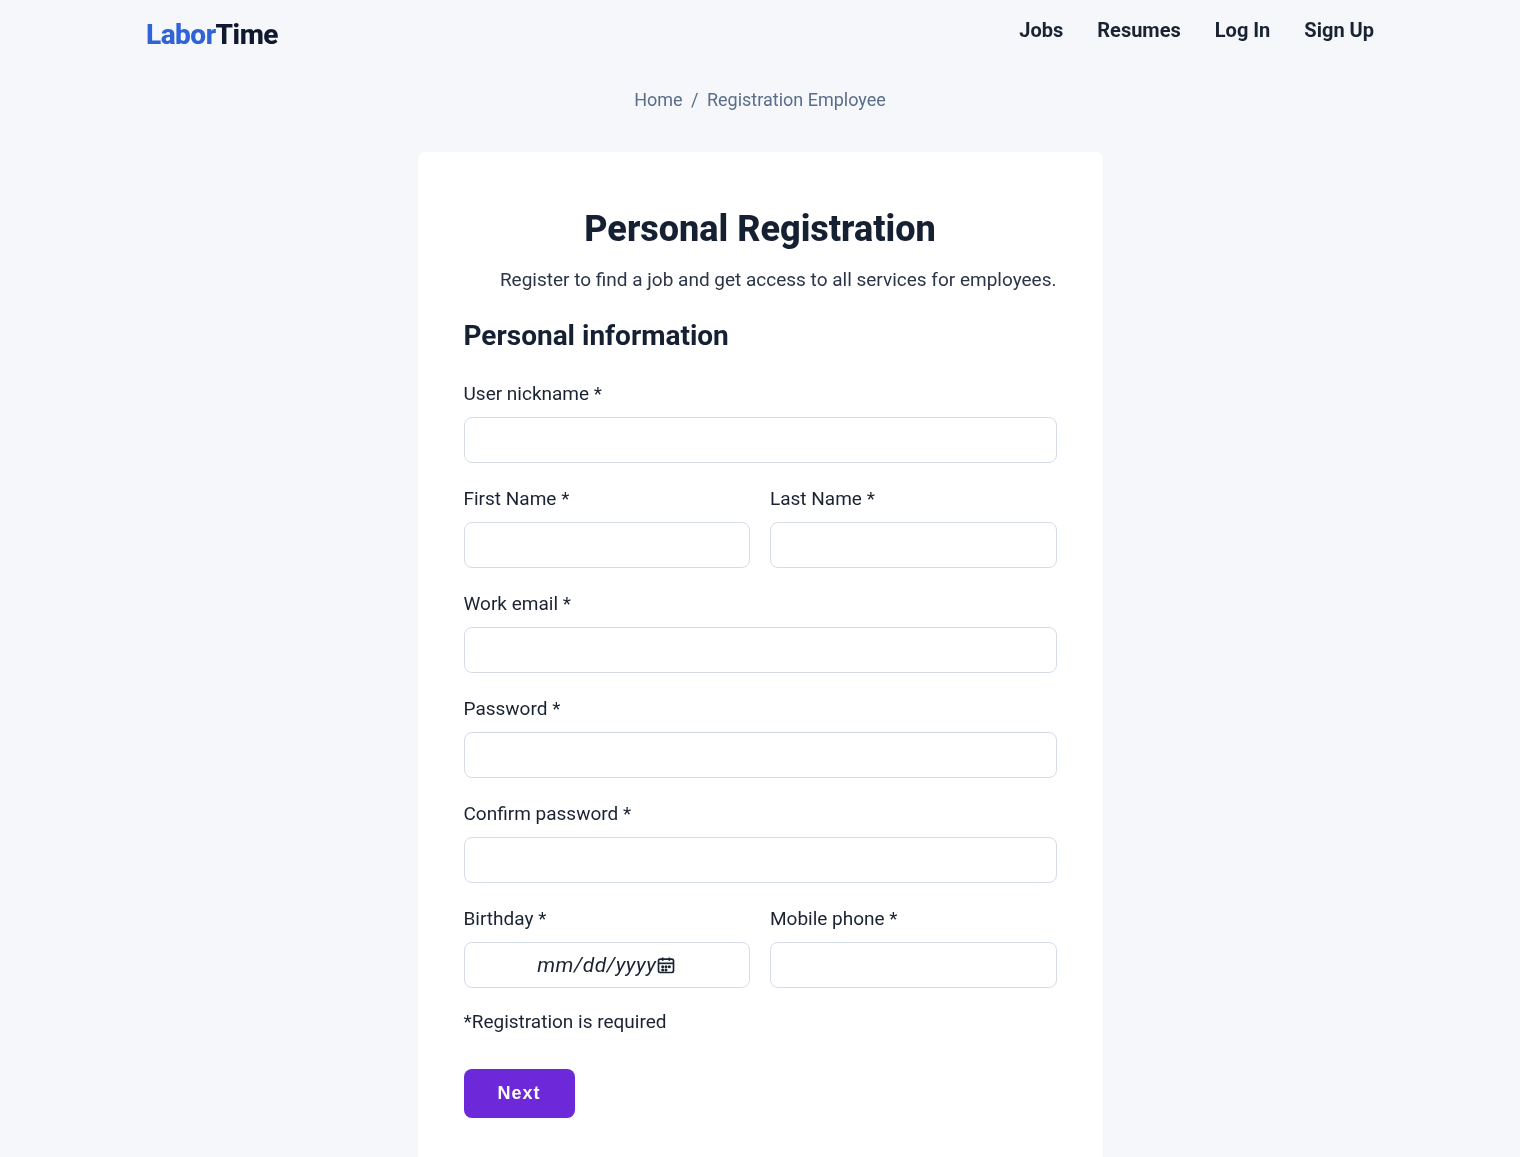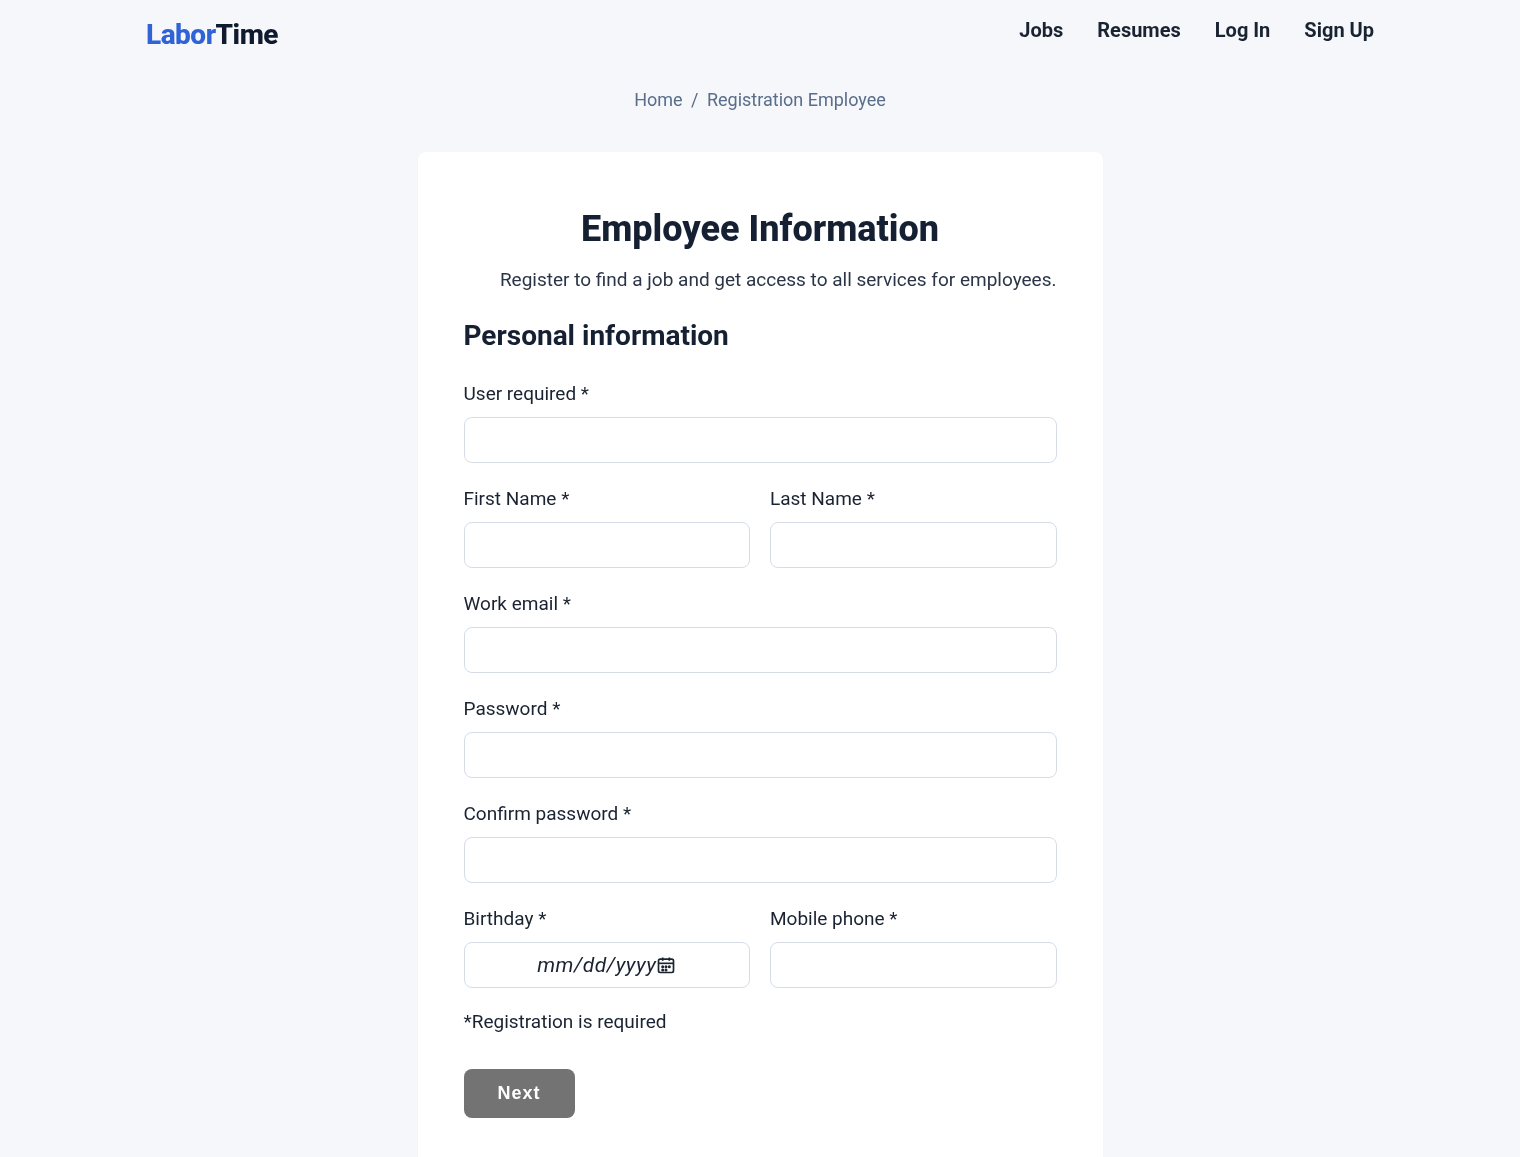--- a/index.html
+++ b/index.html
@@ -115,21 +115,21 @@
       height: 20px;
       flex-shrink: 0;
     }
     .footnote {
       font-size: 19px;
       color: #1a2332;
       margin-top: -2px;
     }
     .next-btn {
       margin-top: 36px;
-      background: #737373;
+      background: #6d28d9;
       color: #fff;
       border: none;
       border-radius: 8px;
       font-size: 18px;
       font-weight: 600;
       letter-spacing: 1px;
       padding: 14px 34px;
       cursor: pointer;
     }
   </style>
@@ -149,28 +149,28 @@
     </nav>
   </header>
 
   <div class="breadcrumb">
     <span>Home</span>
     <span class="sep">/</span>
     <span>Registration Employee</span>
   </div>
 
   <div class="card">
-    <h1>Employee Information</h1>
+    <h1>Personal Registration</h1>
     <p class="subtitle">Register to find a job and get access to all services for employees.</p>
     <h2 class="section-title">Personal information</h2>
 
     <div class="form">
 
       <div class="field">
-        <label>User required *</label>
+        <label>User nickname *</label>
         <input type="text" value="" style="">
       </div>
 
       <div class="row">
         <div class="field">
           <label>First Name *</label>
           <input type="text" value="" style="">
         </div>
         <div class="field">
           <label>Last Name *</label>

